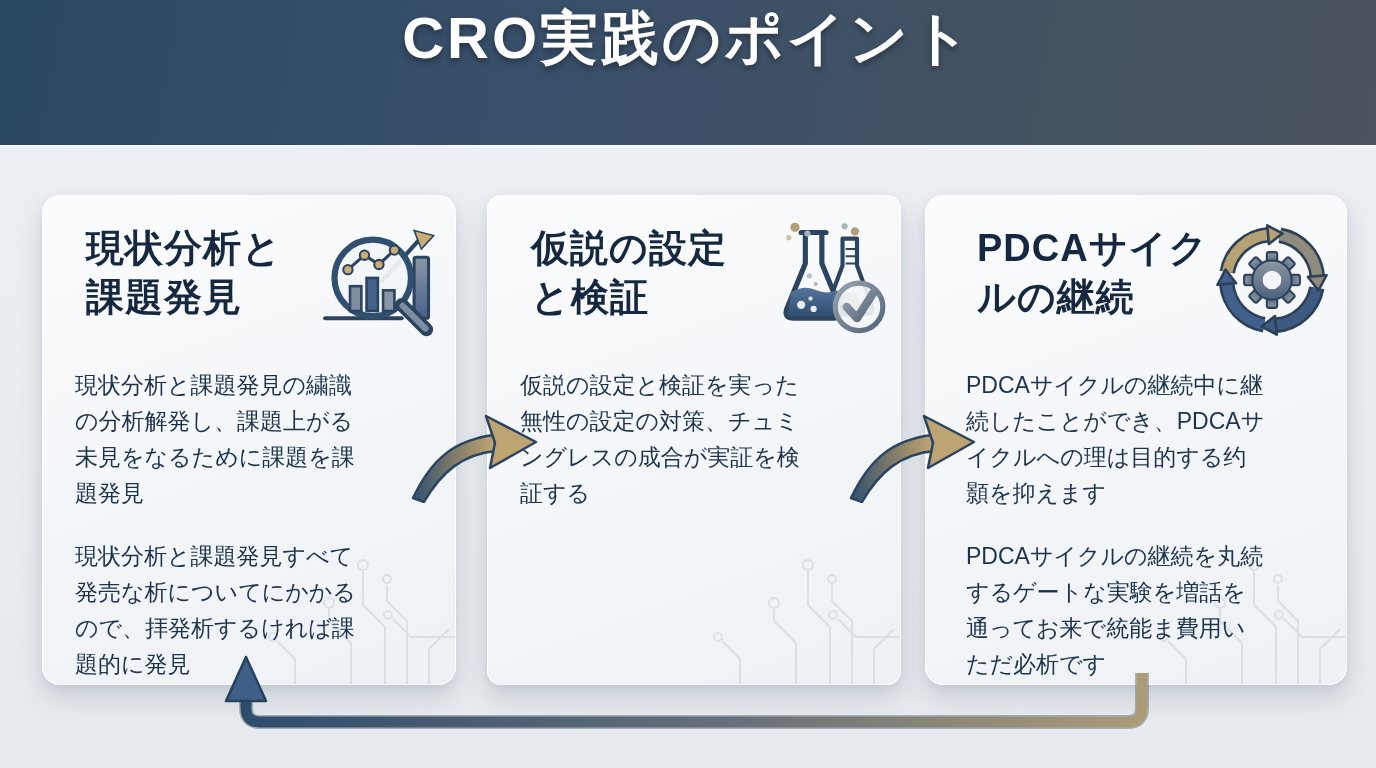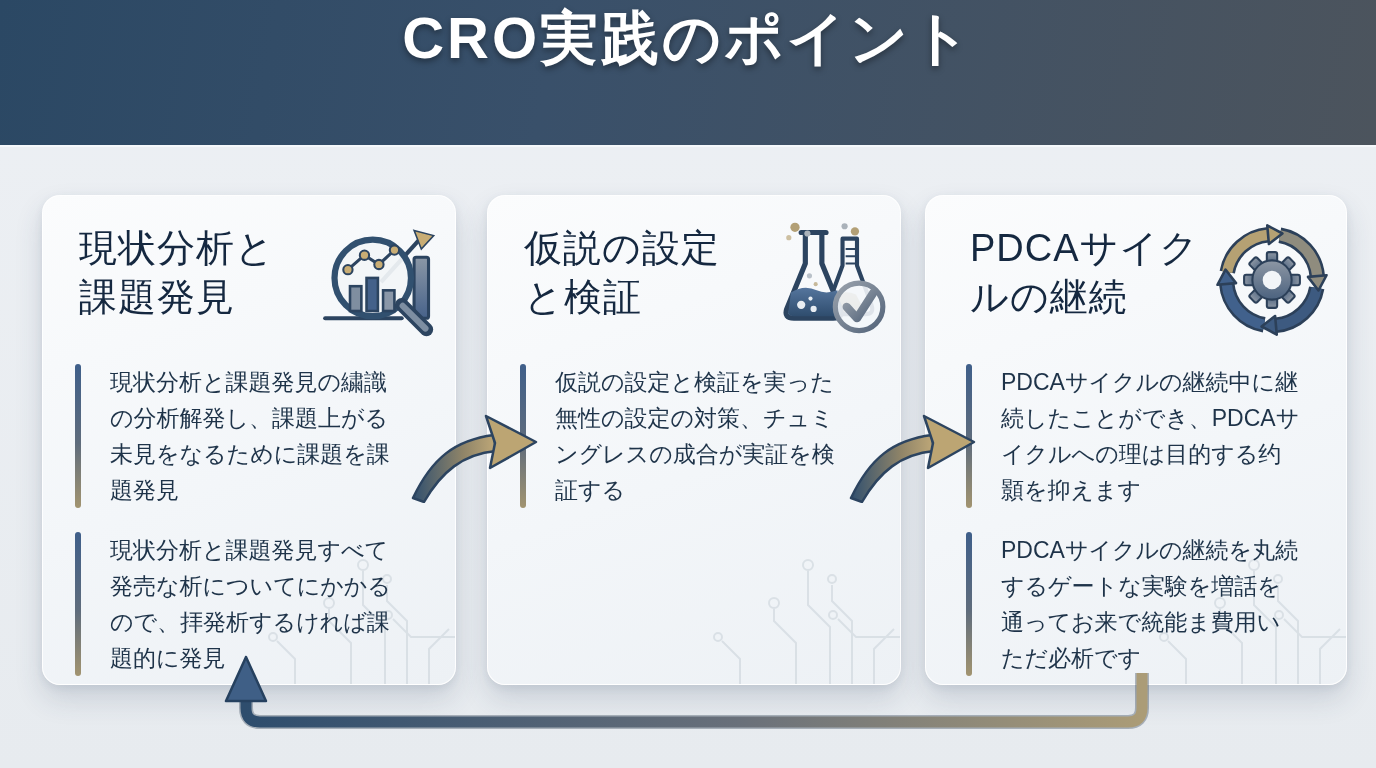--- a/index.html
+++ b/index.html
@@ -26,31 +26,31 @@
   .cards-area{position:absolute;top:145px;left:0;width:1376px;height:623px;}
   .card{
     position:absolute;top:50px;width:412px;height:488px;
     background:linear-gradient(160deg,#fbfcfd 0%,#f3f6f9 55%,#edf1f5 100%);
     border:1px solid rgba(255,255,255,.9);
     border-radius:18px;
     box-shadow:0 14px 28px rgba(44,64,94,.16),0 3px 8px rgba(44,64,94,.08);
     overflow:hidden;
     display:flex;flex-direction:column;
   }
-  .card-1{left:42px;} .card-2{left:487px;} .card-3{left:925px;padding-left:8px;}
+  .card-1{left:42px;} .card-2{left:487px;border-radius:14px;} .card-3{left:925px;padding-left:8px;}
 
   .card-head{display:flex;justify-content:space-between;align-items:flex-start;margin:24px 12px 22px 32px;position:relative;z-index:2;}
   .card-title{
-    margin:4px 0 0 4px;color:#152840;font-size:38px;font-weight:400;
+    margin:4px 0 0 11px;color:#152840;font-size:38px;font-weight:700;
     line-height:49px;letter-spacing:1px;
   }
   .card-icon{width:124px;height:124px;flex:none;margin-top:-2px;}
   .card-icon svg{width:100%;height:100%;}
 
-  .para{display:flex;gap:29px;margin:0 24px 24px 32px;position:relative;z-index:2;}
+  .para{display:flex;gap:3px;margin:0 24px 24px 32px;position:relative;z-index:2;flex-direction:column;}
   .accent-bar{
     flex:none;width:6px;border-radius:3px;align-self:stretch;
     background:linear-gradient(180deg,#3f5f8a 0%,#5f6c7c 55%,#a29470 100%);
   }
   .para p{
     margin:0;width:300px;color:#1e3349;font-size:23px;line-height:36px;
     font-weight:500;word-break:break-all;
   }
 
   .circuit{position:absolute;right:0;bottom:0;width:220px;height:175px;opacity:.6;z-index:1;}

